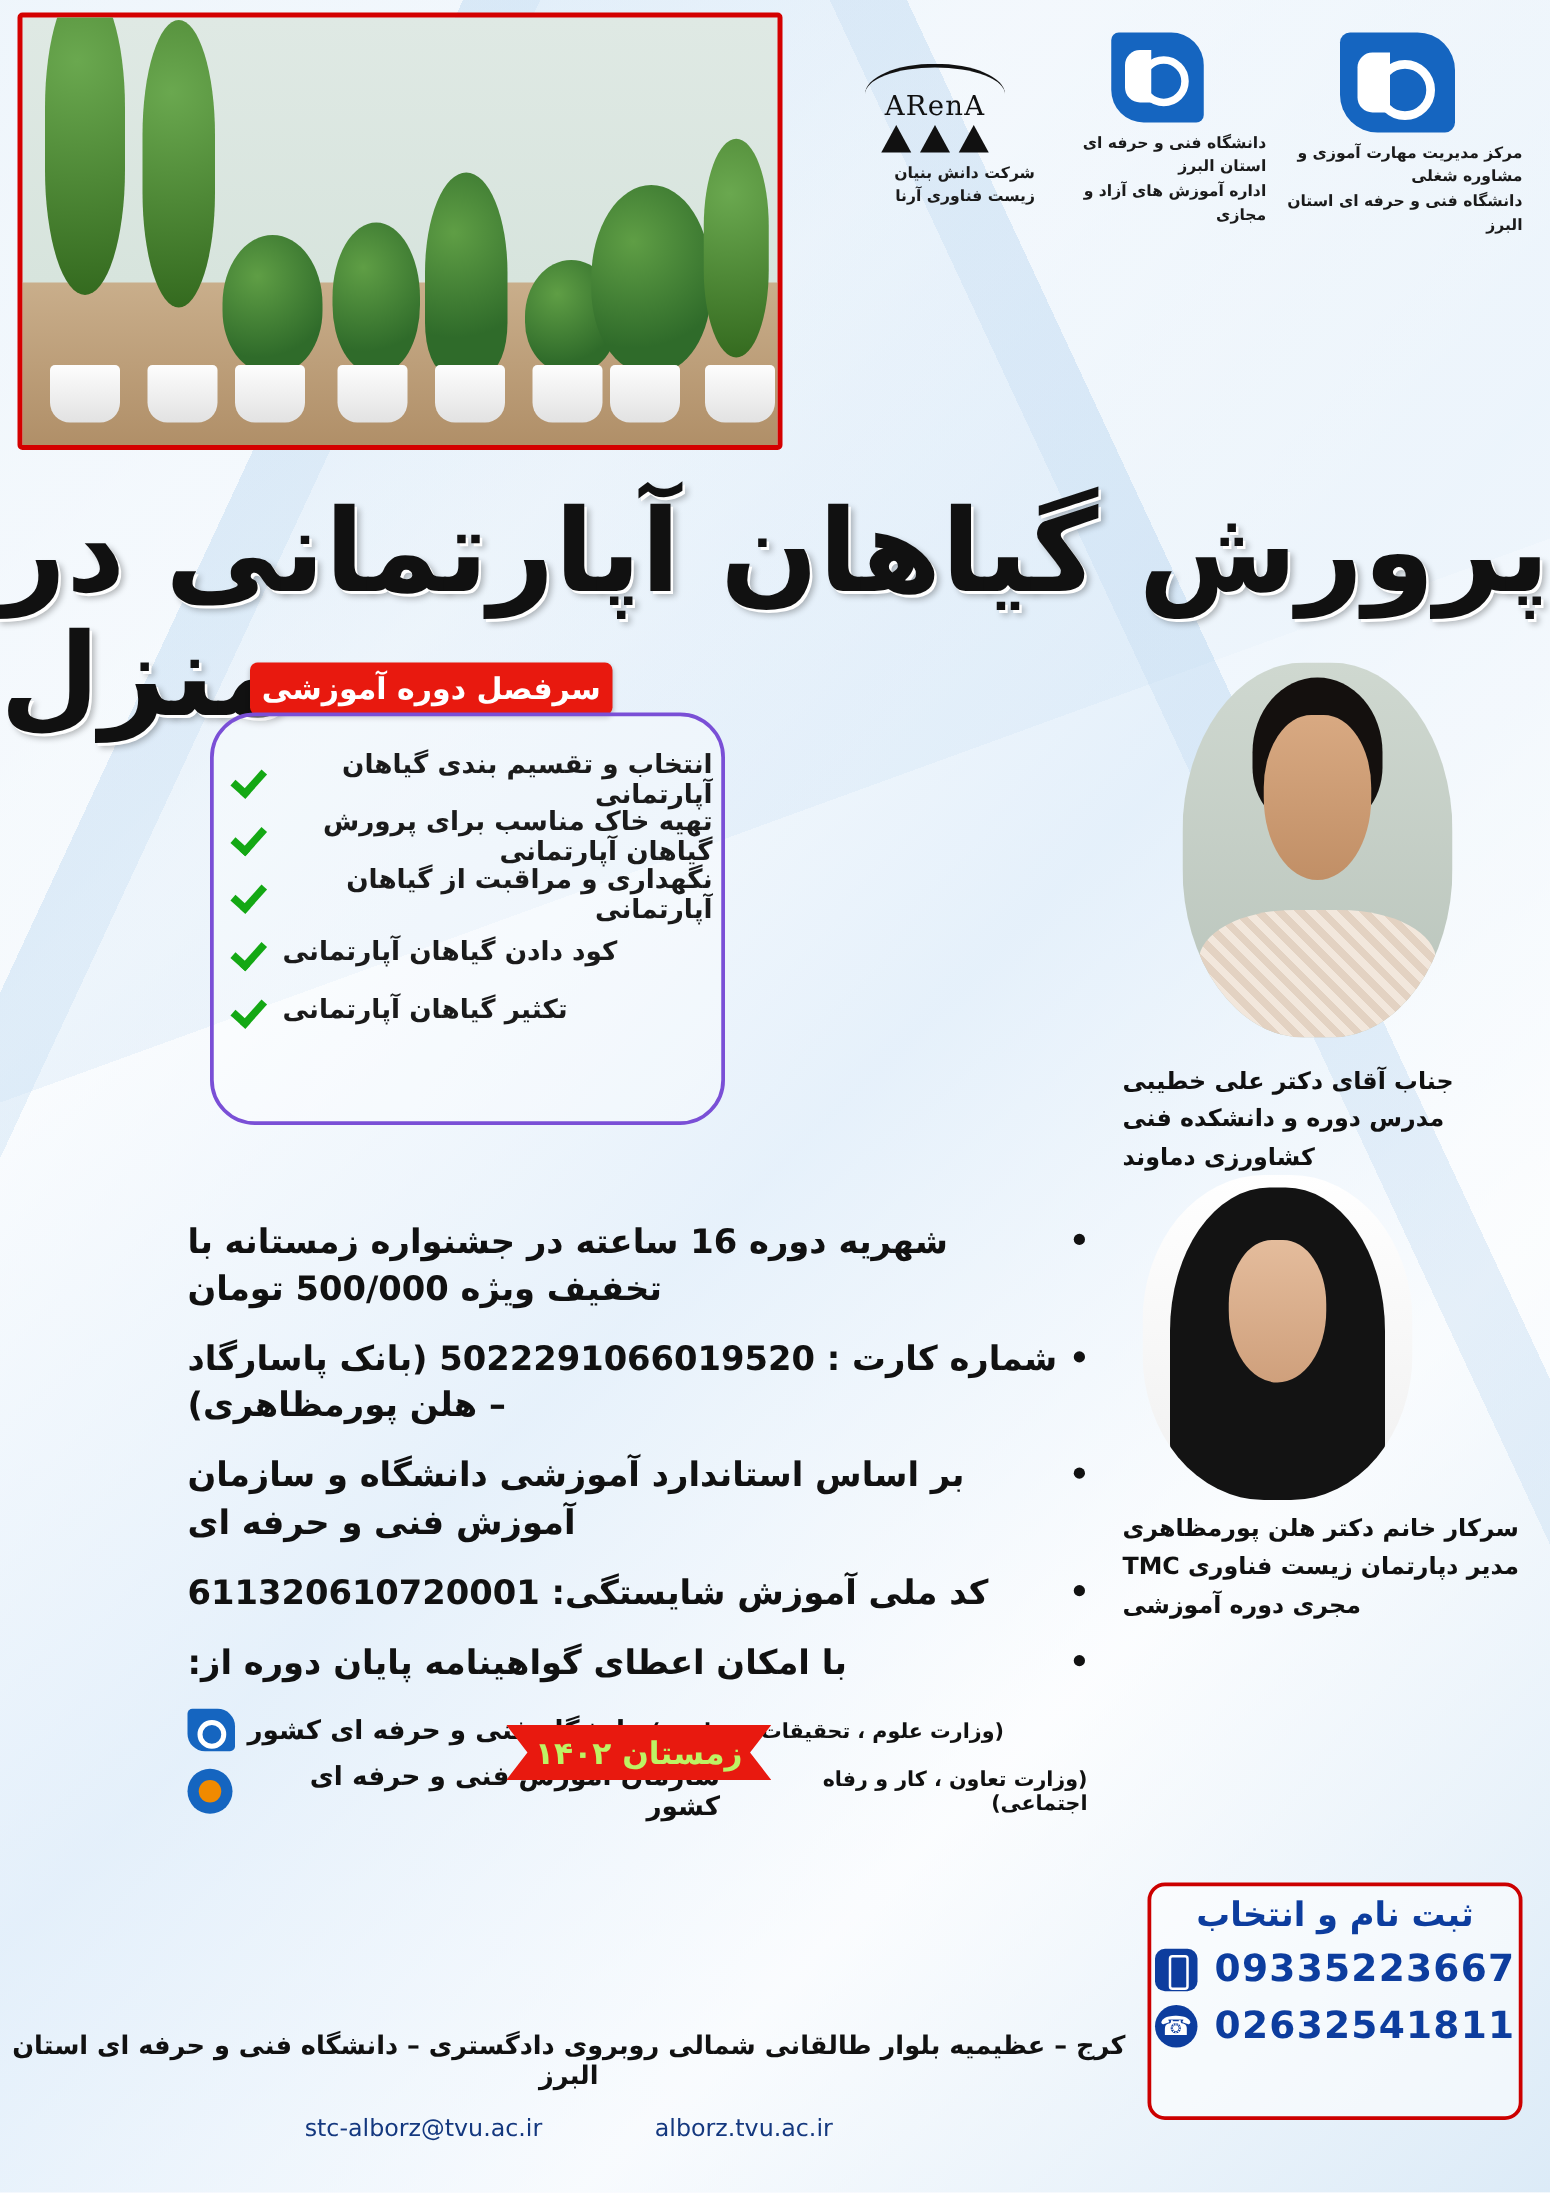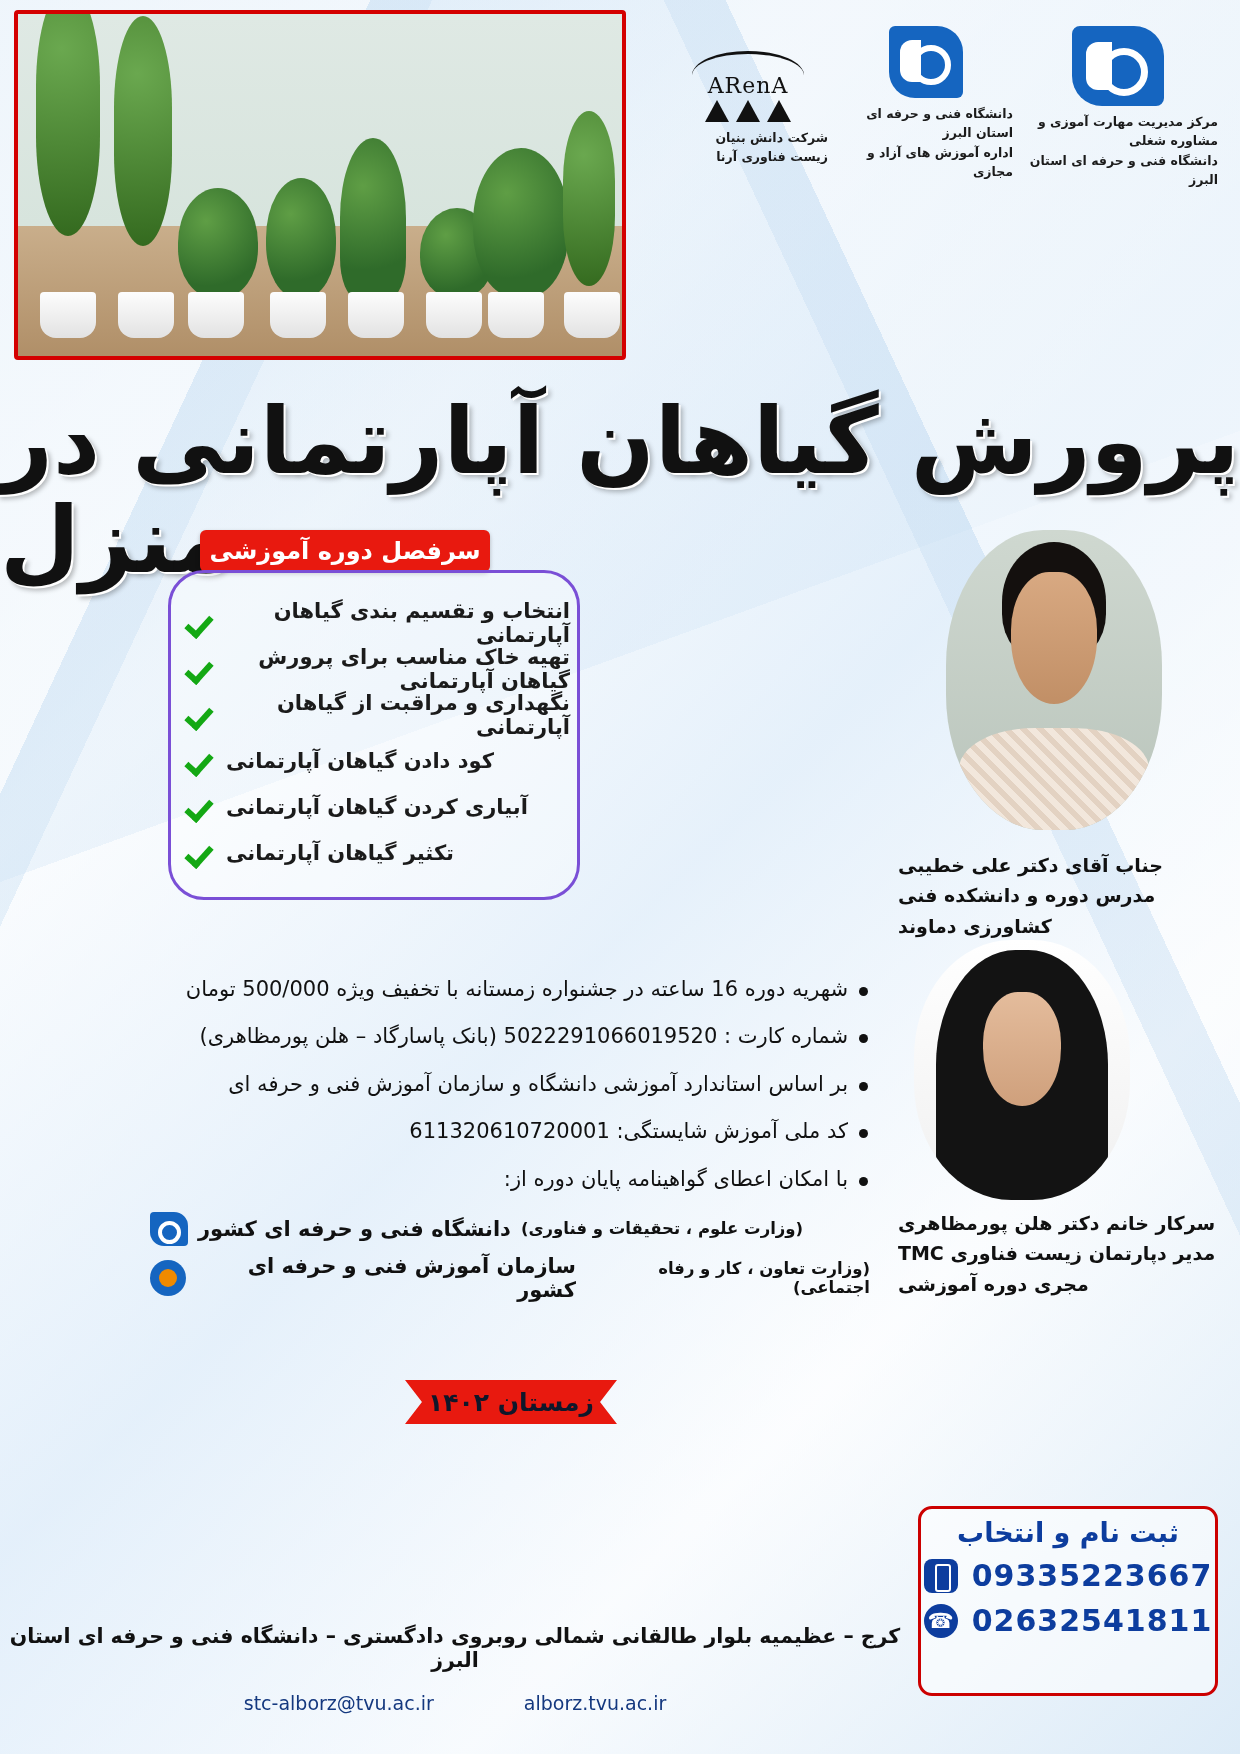--- a/index.html
+++ b/index.html
@@ -174,22 +174,22 @@
   }
   .cap1 { top: 850px; right: 12px; width: 330px; text-align: left; }
   .cap2 { top: 1208px; right: 12px; width: 330px; text-align: left; }
 
   
   .facts {
     position: absolute; top: 975px; left: 150px; width: 720px; direction: rtl;
   }
   .fact {
     position: relative; padding-right: 22px; margin-bottom: 18px;
-    font-size: 21px; font-weight: normal; color: #111; line-height: 1.4;
-    text-align: right;
+    font-size: 27px; font-weight: bold; color: #111; line-height: 1.4;
+    text-align: left;
   }
   .fact::before {
     content: ""; position: absolute; right: 2px; top: 12px;
     width: 9px; height: 9px; border-radius: 50%; background: #111;
   }
   .cert-line {
     display: flex; align-items: center; justify-content: flex-end; gap: 10px;
     font-size: 21px; font-weight: bold; color: #111; margin-bottom: 8px;
     direction: rtl;
   }
@@ -206,21 +206,21 @@
     background: #1565c0; position: relative;
   }
   .mini-logo-orange::after {
     content:""; position:absolute; left:9px; top:9px; width:18px; height:18px;
     border-radius:50%; background:#f08a00;
   }
 
   
   .season {
     position: absolute; top: 1380px; left: 405px; width: 212px; height: 44px;
-    background: #e8190f; color: #0f172a; font-size: 25px; font-weight: bold;
+    background: #e8190f; color: #bef264; font-size: 25px; font-weight: bold;
     display: flex; align-items: center; justify-content: center; direction: rtl;
     clip-path: polygon(0 0, 100% 0, 92% 50%, 100% 100%, 0 100%, 8% 50%);
   }
 
   
   .reg-box {
     position: absolute; bottom: 58px; right: 22px; width: 300px; height: 190px;
     border: 3px solid #cc0000; border-radius: 14px;
     background: rgba(255,255,255,0.55);
     direction: rtl; text-align: center; padding-top: 8px;
@@ -335,24 +335,20 @@
     <div class="syl-item">
       <span class="tick"></span>
       <span class="syl-text">نگهداری و مراقبت از گیاهان آپارتمانی</span>
     </div>
     <div class="syl-item">
       <span class="tick"></span>
       <span class="syl-text">کود دادن گیاهان آپارتمانی</span>
     </div>
     <div class="syl-item">
       <span class="tick"></span>
-      <span class="syl-text">آبیاری کردن گیاهان آپارتمانی</span>
-    </div>
-    <div class="syl-item">
-      <span class="tick"></span>
       <span class="syl-text">تکثیر گیاهان آپارتمانی</span>
     </div>
   </div>
 
   <div class="portrait p1">
     <div class="face-bg1"></div>
     <div class="hair"></div>
     <div class="skin"></div>
     <div class="shirt"></div>
   </div>

